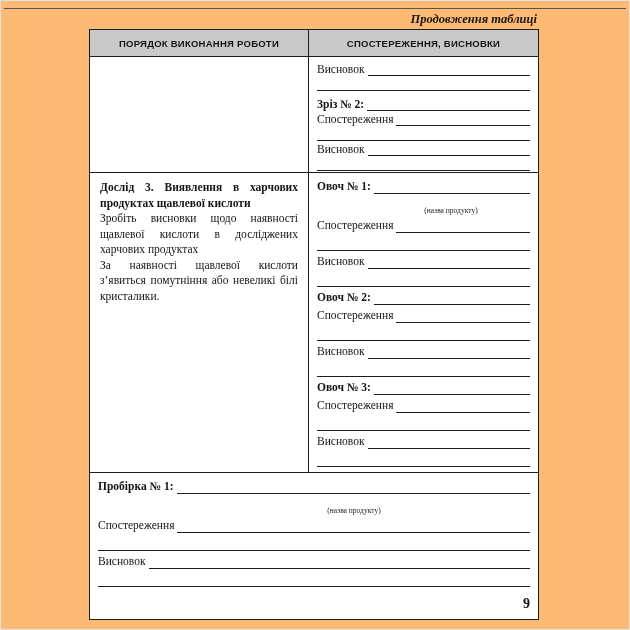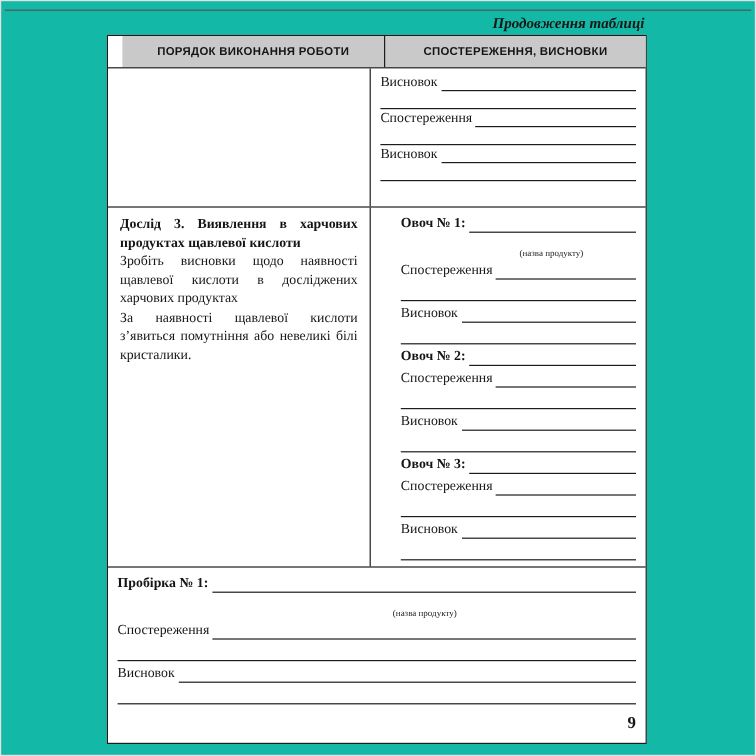--- a/index.html
+++ b/index.html
@@ -1,28 +1,28 @@
 <!DOCTYPE html>
 <html lang="uk"><head>
 <meta charset="utf-8">
 <style>
   * { margin:0; padding:0; box-sizing:border-box; }
   html,body { width:630px; height:630px; }
   body { background:#fbfbfa; font-family:"Liberation Serif", serif; color:#151515; position:relative; overflow:hidden; }
-  .page { position:absolute; inset:0; background:#14b8a6; border:1px solid #e2e2e0; }
+  .page { position:absolute; inset:0; background:#fdba74; border:1px solid #e2e2e0; }
   .top-rule { position:absolute; top:7px; left:3px; right:3px; border-top:1.5px solid #555; }
   .cont-note { position:absolute; top:11px; right:92px; font-style:italic; font-weight:bold; font-size:12.5px; }
   .wtable { position:absolute; left:88px; top:28px; width:450px; border:1px solid #1d1d1d; background:#fff; }
-  .thead { display:flex; height:26px; background:#c9c9c9;margin-left:12px; }
+  .thead { display:flex; height:26px; background:#c9c9c9; }
   .th { display:flex; align-items:center; justify-content:center; font-family:"Liberation Sans", sans-serif; font-weight:bold; font-size:9.5px; letter-spacing:.25px; text-align:center; }
   .thl { width:219px; border-right:1px solid #1d1d1d; }
   .thr { flex:1; }
   .trow { display:flex; border-top:1px solid #1d1d1d;justify-content:center; }
   .r1 { height:116px; }
-  .r2 { height:300px;gap:17px; }
+  .r2 { height:300px; }
   .r3 { height:147px; }
   .tdl { width:219px; border-right:1px solid #1d1d1d; padding:7px 10px 6px 10px; overflow:hidden; }
   .tdr { flex:1; padding:6px 8px 0 8px; overflow:hidden; }
   .para { font-size:11.5px; line-height:15.5px; text-align:justify; }
   .ttl { font-weight:bold; }
   .f { display:flex; height:15px; line-height:15px; font-size:11.5px; margin-top:3px; }
   .ln { height:15px; border-bottom:1px solid #1d1d1d; margin-top:3px; }
   .tdr > :first-child { margin-top:0 !important; }
   .lbl { white-space:nowrap; }
   .b { font-weight:bold; }
@@ -50,20 +50,24 @@
     </div>
 
     <div class="trow r1">
       <div class="tdl"></div>
       <div class="tdr">
         <div class="f">
           <span class="lbl">Висновок</span>
           <span class="blank"></span>
         </div>
         <div class="ln"></div>
+        <div class="f g">
+          <span class="lbl b">Зріз № 2:</span>
+          <span class="blank"></span>
+        </div>
         <div class="f">
           <span class="lbl">Спостереження</span>
           <span class="blank"></span>
         </div>
         <div class="ln"></div>
         <div class="f">
           <span class="lbl">Висновок</span>
           <span class="blank"></span>
         </div>
         <div class="ln"></div>

